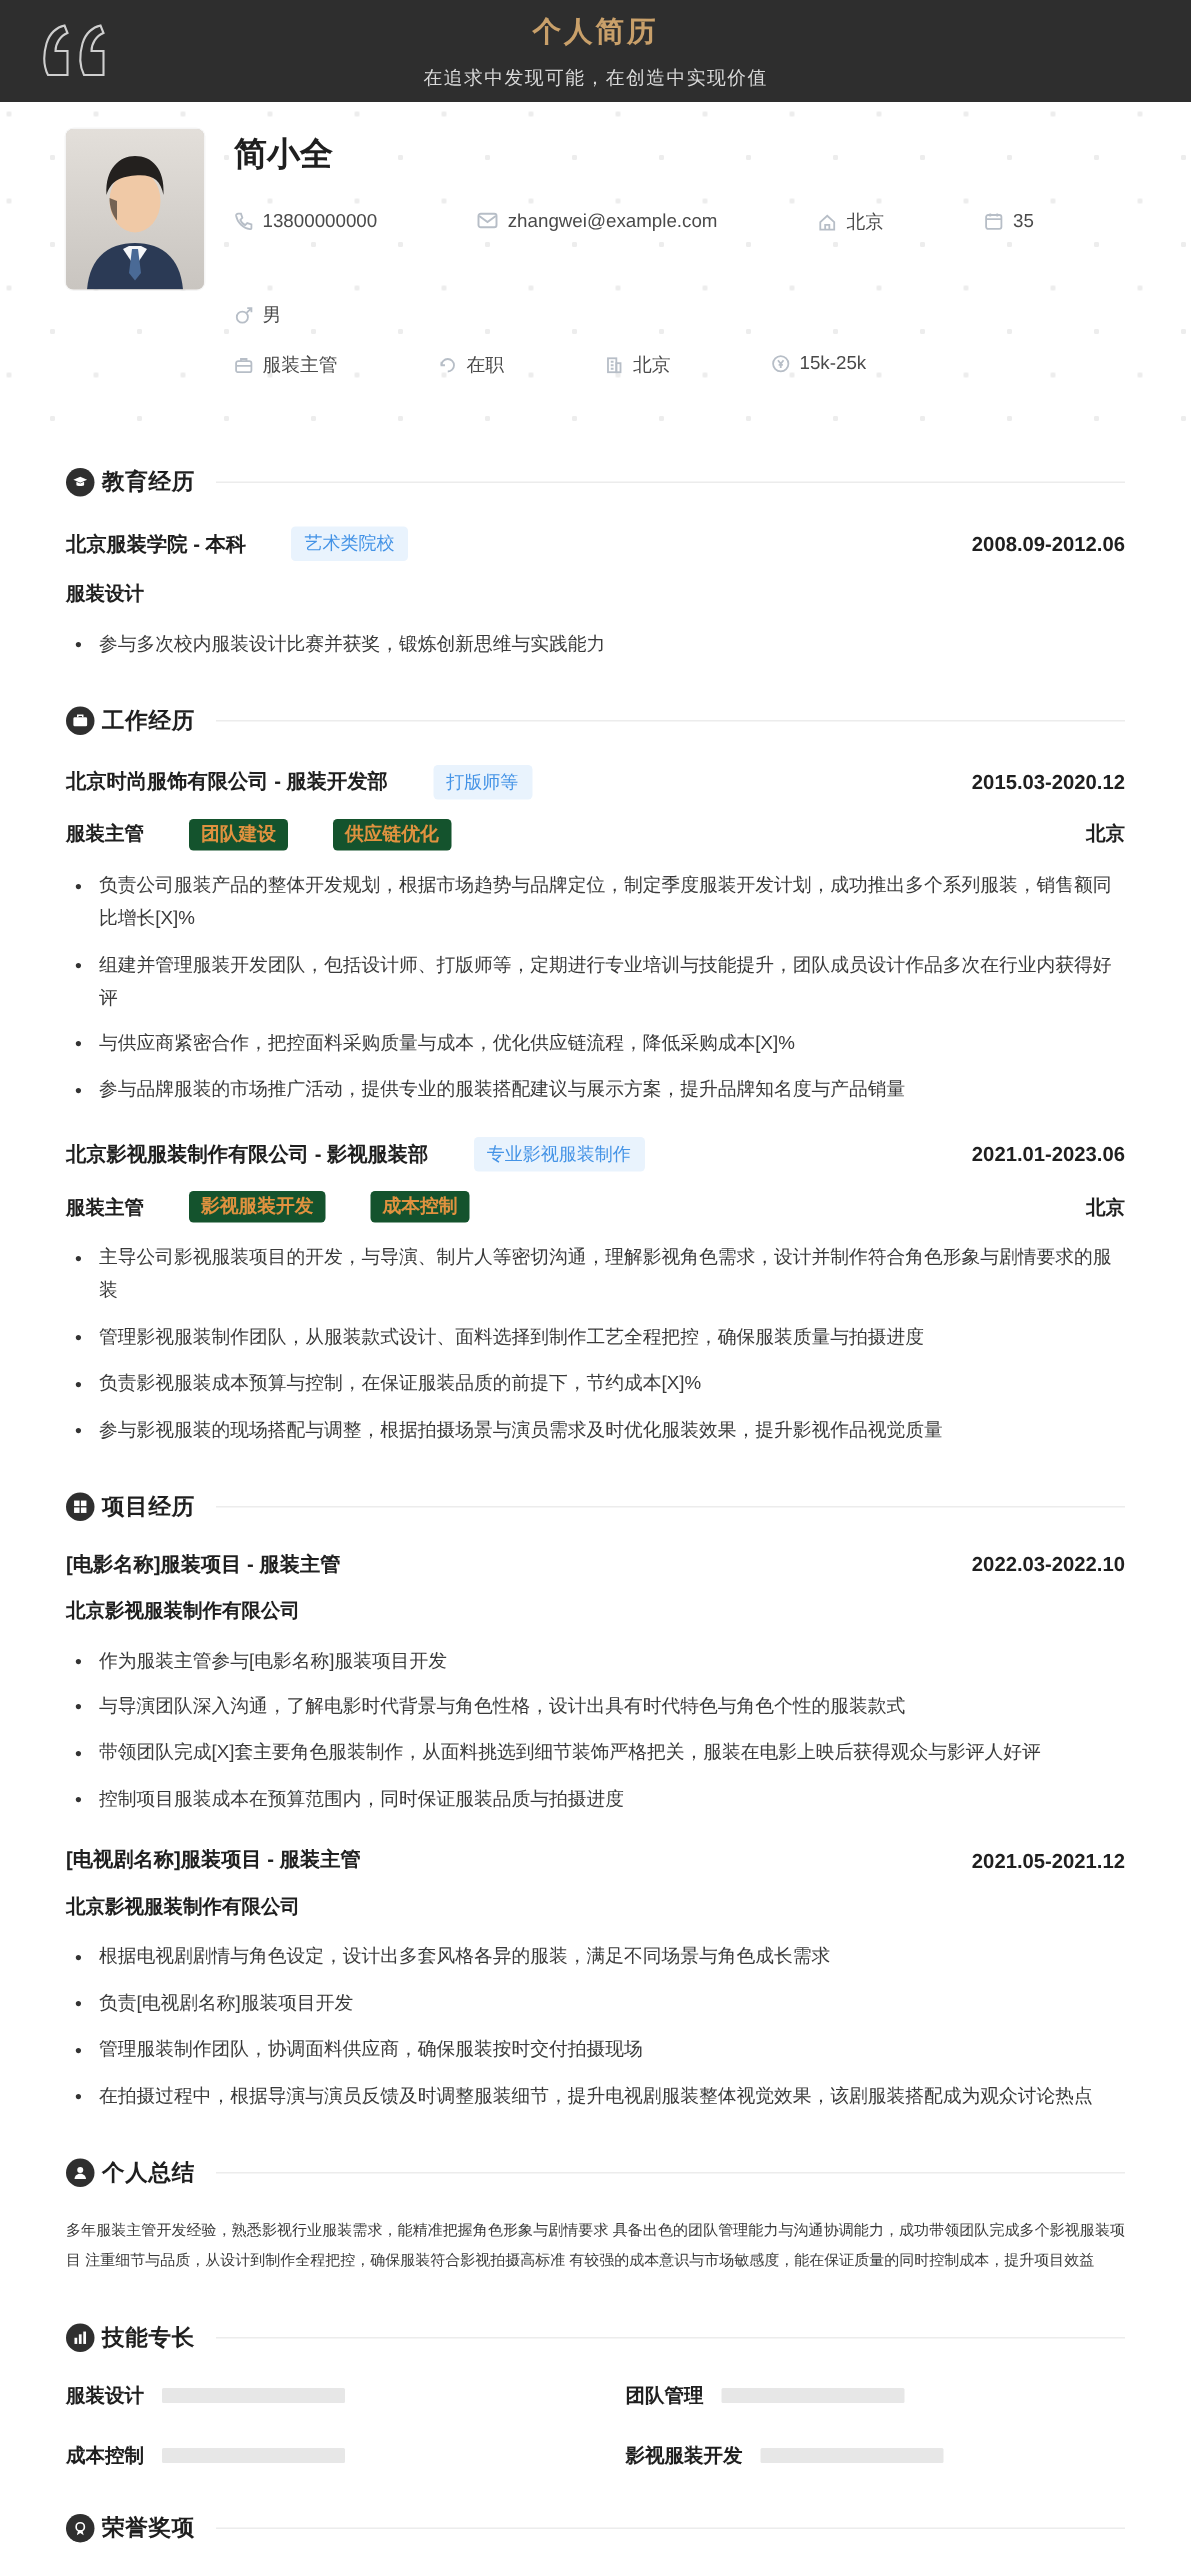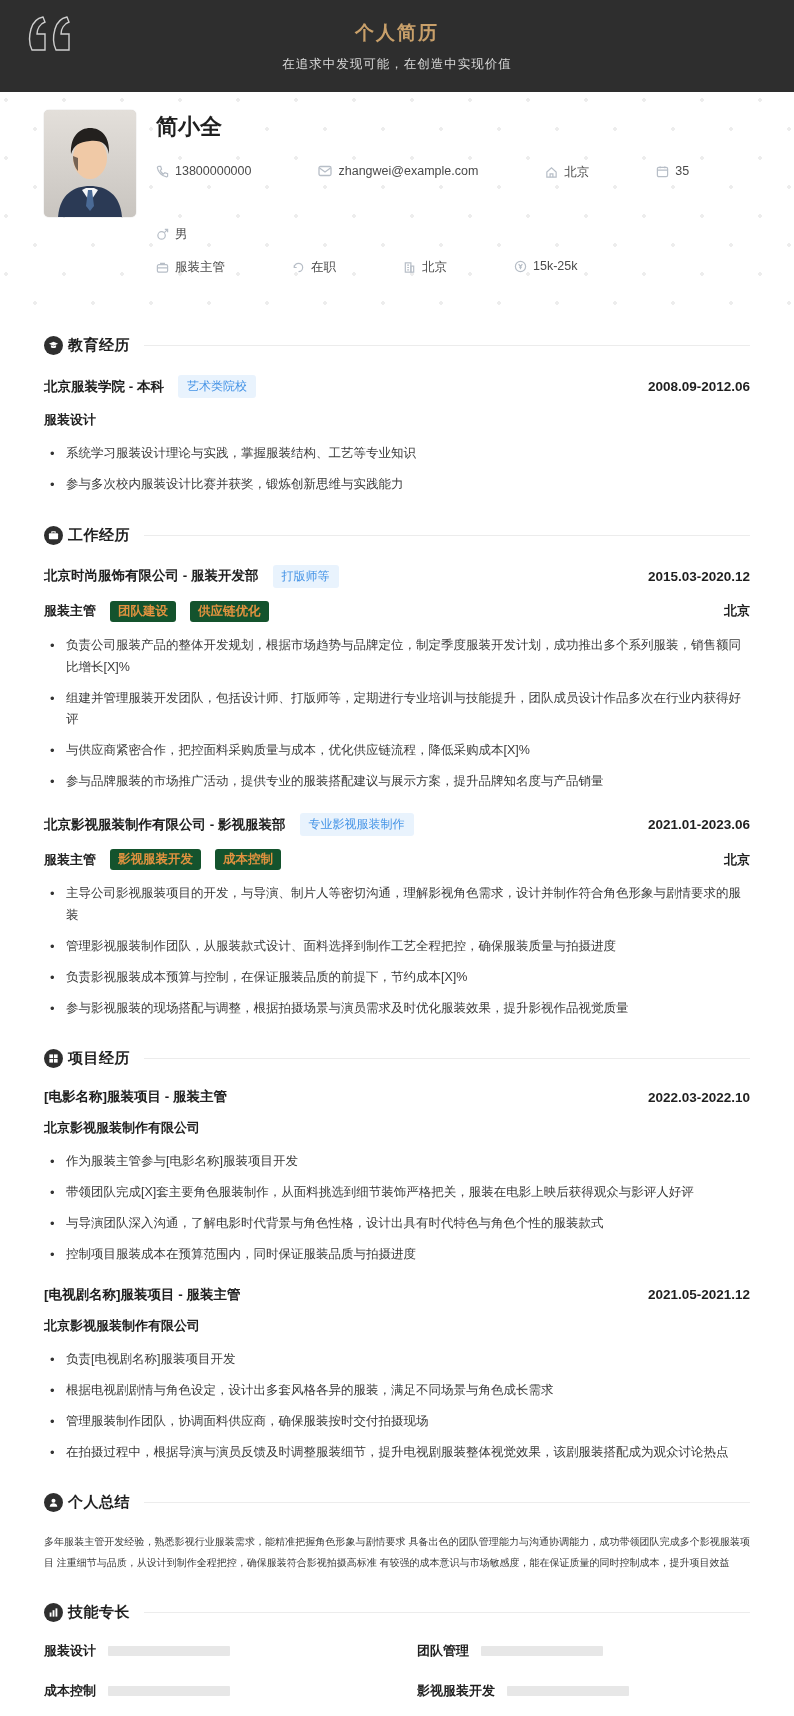--- a/index.html
+++ b/index.html
@@ -1,20 +1,20 @@
 <!DOCTYPE html>
 <html><head>
 <meta charset="utf-8">
 <style>
   * { margin:0; padding:0; box-sizing:border-box; }
   html,body { width:794px; background:#fff; font-family:"Liberation Sans","DejaVu Sans",sans-serif; color:#333; }
   .page { width:794px; min-height:1716px; background:#fff; }
 
   
-  .banner { background:#2e2e2e; height:92px; position:relative; display:flex; flex-direction:column; align-items:center; justify-content:center; }
+  .banner { background:#2e2e2e; height:68px; position:relative; display:flex; flex-direction:column; align-items:center; justify-content:center; }
   .banner .quote-svg { position:absolute; left:28px; top:14px; }
   .banner-title { font-size:19px; font-weight:bold; color:#c9a06a; letter-spacing:2px; }
   .banner-sub { font-size:12.5px; color:#d9d9d9; margin-top:10px; letter-spacing:1px; }
 
   
   .hero {
     padding:18px 44px 14px 44px;
     background-image:
       radial-gradient(circle, #ededed 1.8px, rgba(255,255,255,0) 2px),
       radial-gradient(circle, #ededed 1.8px, rgba(255,255,255,0) 2px);
@@ -32,21 +32,21 @@
 
   
   .content { padding:0 44px 40px 44px; }
   .section { margin-top:30px; }
   .sec-head { display:flex; align-items:center; margin-bottom:20px; }
   .sec-ico { width:19px; height:19px; border-radius:50%; background:#2f2f2f; display:flex; align-items:center; justify-content:center; flex:0 0 auto; }
   .sec-title { font-size:15px; font-weight:bold; color:#1f1f1f; margin-left:5px; letter-spacing:0.5px; }
   .sec-line { flex:1; height:1px; background:#ececec; margin-left:14px; }
 
   .entry-row { display:flex; align-items:center; justify-content:space-between; margin-bottom:13px; }
-  .entry-left { display:flex; align-items:center; }
+  .entry-left { display:flex; align-items:center;gap:16px; }
   .entry-name { font-size:13.5px; font-weight:bold; color:#1f1f1f; }
   .entry-date { font-size:13.5px; font-weight:bold; color:#1f1f1f; }
   .entry-loc  { font-size:13px; font-weight:bold; color:#1f1f1f; }
   .tag-blue { margin-left:14px; background:#e9f3fd; color:#4493e6; font-size:12px; padding:3px 9px; border-radius:3px; }
   .tag-orange { margin-left:14px; background:#14532d; color:#e0923f; font-size:12.5px; font-weight:bold; padding:2px 8px; border-radius:3px; }
   .role-name { font-size:13px; font-weight:bold; color:#1f1f1f; }
   .sub-bold { font-size:13px; font-weight:bold; color:#1f1f1f; margin-bottom:14px; }
 
   ul.bullets { list-style:none; margin-bottom:18px; }
   ul.bullets li { position:relative; padding-left:22px; font-size:12.5px; color:#3a3a3a; line-height:1.75; margin-bottom:9px; }
@@ -201,21 +201,20 @@
       </div>
       <div class="entry-row">
         <span class="entry-left">
           <span class="entry-name">北京服装学院 - 本科</span>
           <span class="tag-blue">艺术类院校</span>
         </span>
         <span class="entry-date">2008.09-2012.06</span>
       </div>
       <div class="sub-bold">服装设计</div>
       <ul class="bullets">
-        <li>系统学习服装设计理论与实践，掌握服装结构、工艺等专业知识</li>
         <li>参与多次校内服装设计比赛并获奖，锻炼创新思维与实践能力</li>
       </ul>
     </div>
 
     <div class="section">
       <div class="sec-head">
         <span class="sec-ico">
           <svg width="11" height="11" viewBox="0 0 12 12">
               <rect x="1" y="3.5" width="10" height="6.5" rx="1" fill="#fff"></rect>
               <path d="M4.2 3.5 L4.2 2 L7.8 2 L7.8 3.5" stroke="#fff" stroke-width="1.1" fill="none"></path>
@@ -289,35 +288,35 @@
       </div>
 
       <div>
         <div class="entry-row">
           <span class="entry-name">[电影名称]服装项目 - 服装主管</span>
           <span class="entry-date">2022.03-2022.10</span>
         </div>
         <div class="sub-bold">北京影视服装制作有限公司</div>
         <ul class="bullets">
           <li>作为服装主管参与[电影名称]服装项目开发</li>
+          <li>与导演团队深入沟通，了解电影时代背景与角色性格，设计出具有时代特色与角色个性的服装款式</li>
           <li>带领团队完成[X]套主要角色服装制作，从面料挑选到细节装饰严格把关，服装在电影上映后获得观众与影评人好评</li>
-          <li>与导演团队深入沟通，了解电影时代背景与角色性格，设计出具有时代特色与角色个性的服装款式</li>
           <li>控制项目服装成本在预算范围内，同时保证服装品质与拍摄进度</li>
         </ul>
       </div>
 
       <div style="margin-top:20px;">
         <div class="entry-row">
           <span class="entry-name">[电视剧名称]服装项目 - 服装主管</span>
           <span class="entry-date">2021.05-2021.12</span>
         </div>
         <div class="sub-bold">北京影视服装制作有限公司</div>
         <ul class="bullets">
+          <li>根据电视剧剧情与角色设定，设计出多套风格各异的服装，满足不同场景与角色成长需求</li>
           <li>负责[电视剧名称]服装项目开发</li>
-          <li>根据电视剧剧情与角色设定，设计出多套风格各异的服装，满足不同场景与角色成长需求</li>
           <li>管理服装制作团队，协调面料供应商，确保服装按时交付拍摄现场</li>
           <li>在拍摄过程中，根据导演与演员反馈及时调整服装细节，提升电视剧服装整体视觉效果，该剧服装搭配成为观众讨论热点</li>
         </ul>
       </div>
     </div>
 
     <div class="section">
       <div class="sec-head">
         <span class="sec-ico">
           <svg width="11" height="11" viewBox="0 0 12 12">

